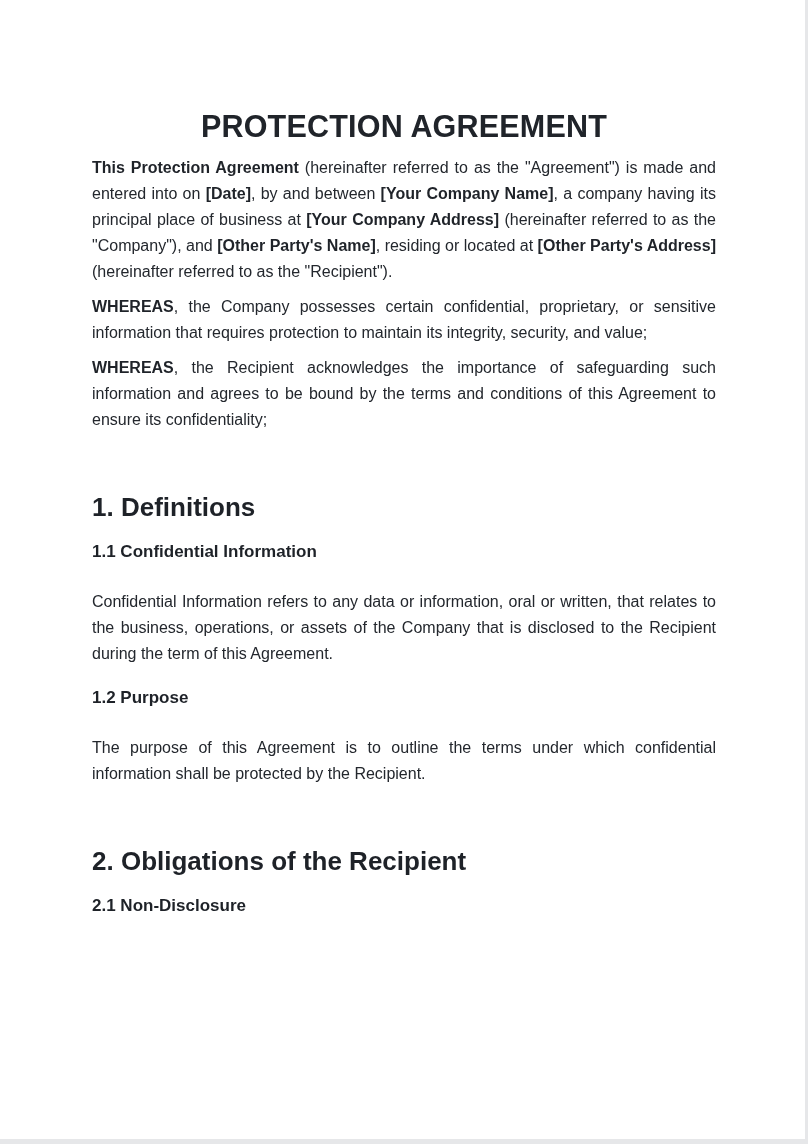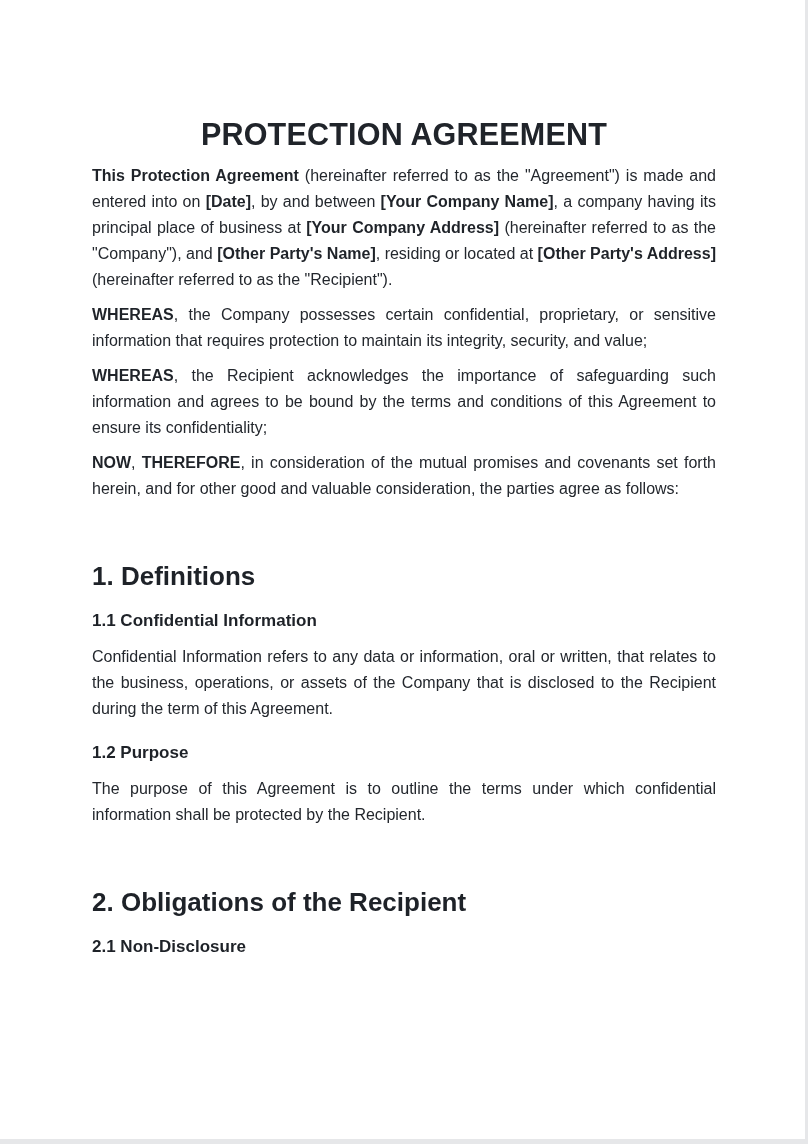--- a/index.html
+++ b/index.html
@@ -18,21 +18,21 @@
     position: absolute;
     top: 0;
     left: 0;
     width: 805px;
     height: 1139px;
     background: #ffffff;
     box-sizing: border-box;
     padding: 106px 89px 0 92px;
   }
   .doc-title {
-    margin: 8px;
+    margin: 0;
     font-size: 30.5px;
     line-height: 40px;
     font-weight: 700;
     letter-spacing: 0.2px;
     text-align: center;
     color: #20242a;
   }
   .para {
     margin: 9px 0 0 0;
     font-size: 16px;
@@ -55,33 +55,32 @@
   .sub {
     margin: 19px 0 0 0;
     font-size: 17px;
     line-height: 24px;
     font-weight: 700;
     color: #1e2228;
   }
   .para + .sub {
   }
   .sub + .para {
-    margin-top: 11px;
+    margin-top: 25px;
   }
 </style>
 </head>
 <body>
 
 <div class="page">
   <h1 class="doc-title">PROTECTION AGREEMENT</h1>
   <div>
       <p class="para"><b>This Protection Agreement</b><span> (hereinafter referred to as the "Agreement") is made and entered into on </span><b>[Date]</b><span>, by and between </span><b>[Your Company Name]</b><span>, a company having its principal place of business at </span><b>[Your Company Address]</b><span> (hereinafter referred to as the "Company"), and </span><b>[Other Party's Name]</b><span>, residing or located at </span><b>[Other Party's Address]</b><span> (hereinafter referred to as the "Recipient").</span></p>
       <p class="para"><b>WHEREAS</b><span>, the Company possesses certain confidential, proprietary, or sensitive information that requires protection to maintain its integrity, security, and value;</span></p>
       <p class="para"><b>WHEREAS</b><span>, the Recipient acknowledges the importance of safeguarding such information and agrees to be bound by the terms and conditions of this Agreement to ensure its confidentiality;</span></p>
-      <p class="para"><b>NOW</b><span>, </span><b>THEREFORE</b><span>, in consideration of the mutual promises and covenants set forth herein, and for other good and valuable consideration, the parties agree as follows:</span></p>
       <h2 class="sec">1. Definitions</h2>
       <h3 class="sub">1.1 Confidential Information</h3>
       <p class="para"><span>Confidential Information refers to any data or information, oral or written, that relates to the business, operations, or assets of the Company that is disclosed to the Recipient during the term of this Agreement.</span></p>
       <h3 class="sub">1.2 Purpose</h3>
       <p class="para"><span>The purpose of this Agreement is to outline the terms under which confidential information shall be protected by the Recipient.</span></p>
       <h2 class="sec">2. Obligations of the Recipient</h2>
       <h3 class="sub">2.1 Non-Disclosure</h3>
     </div>
 </div>
 

